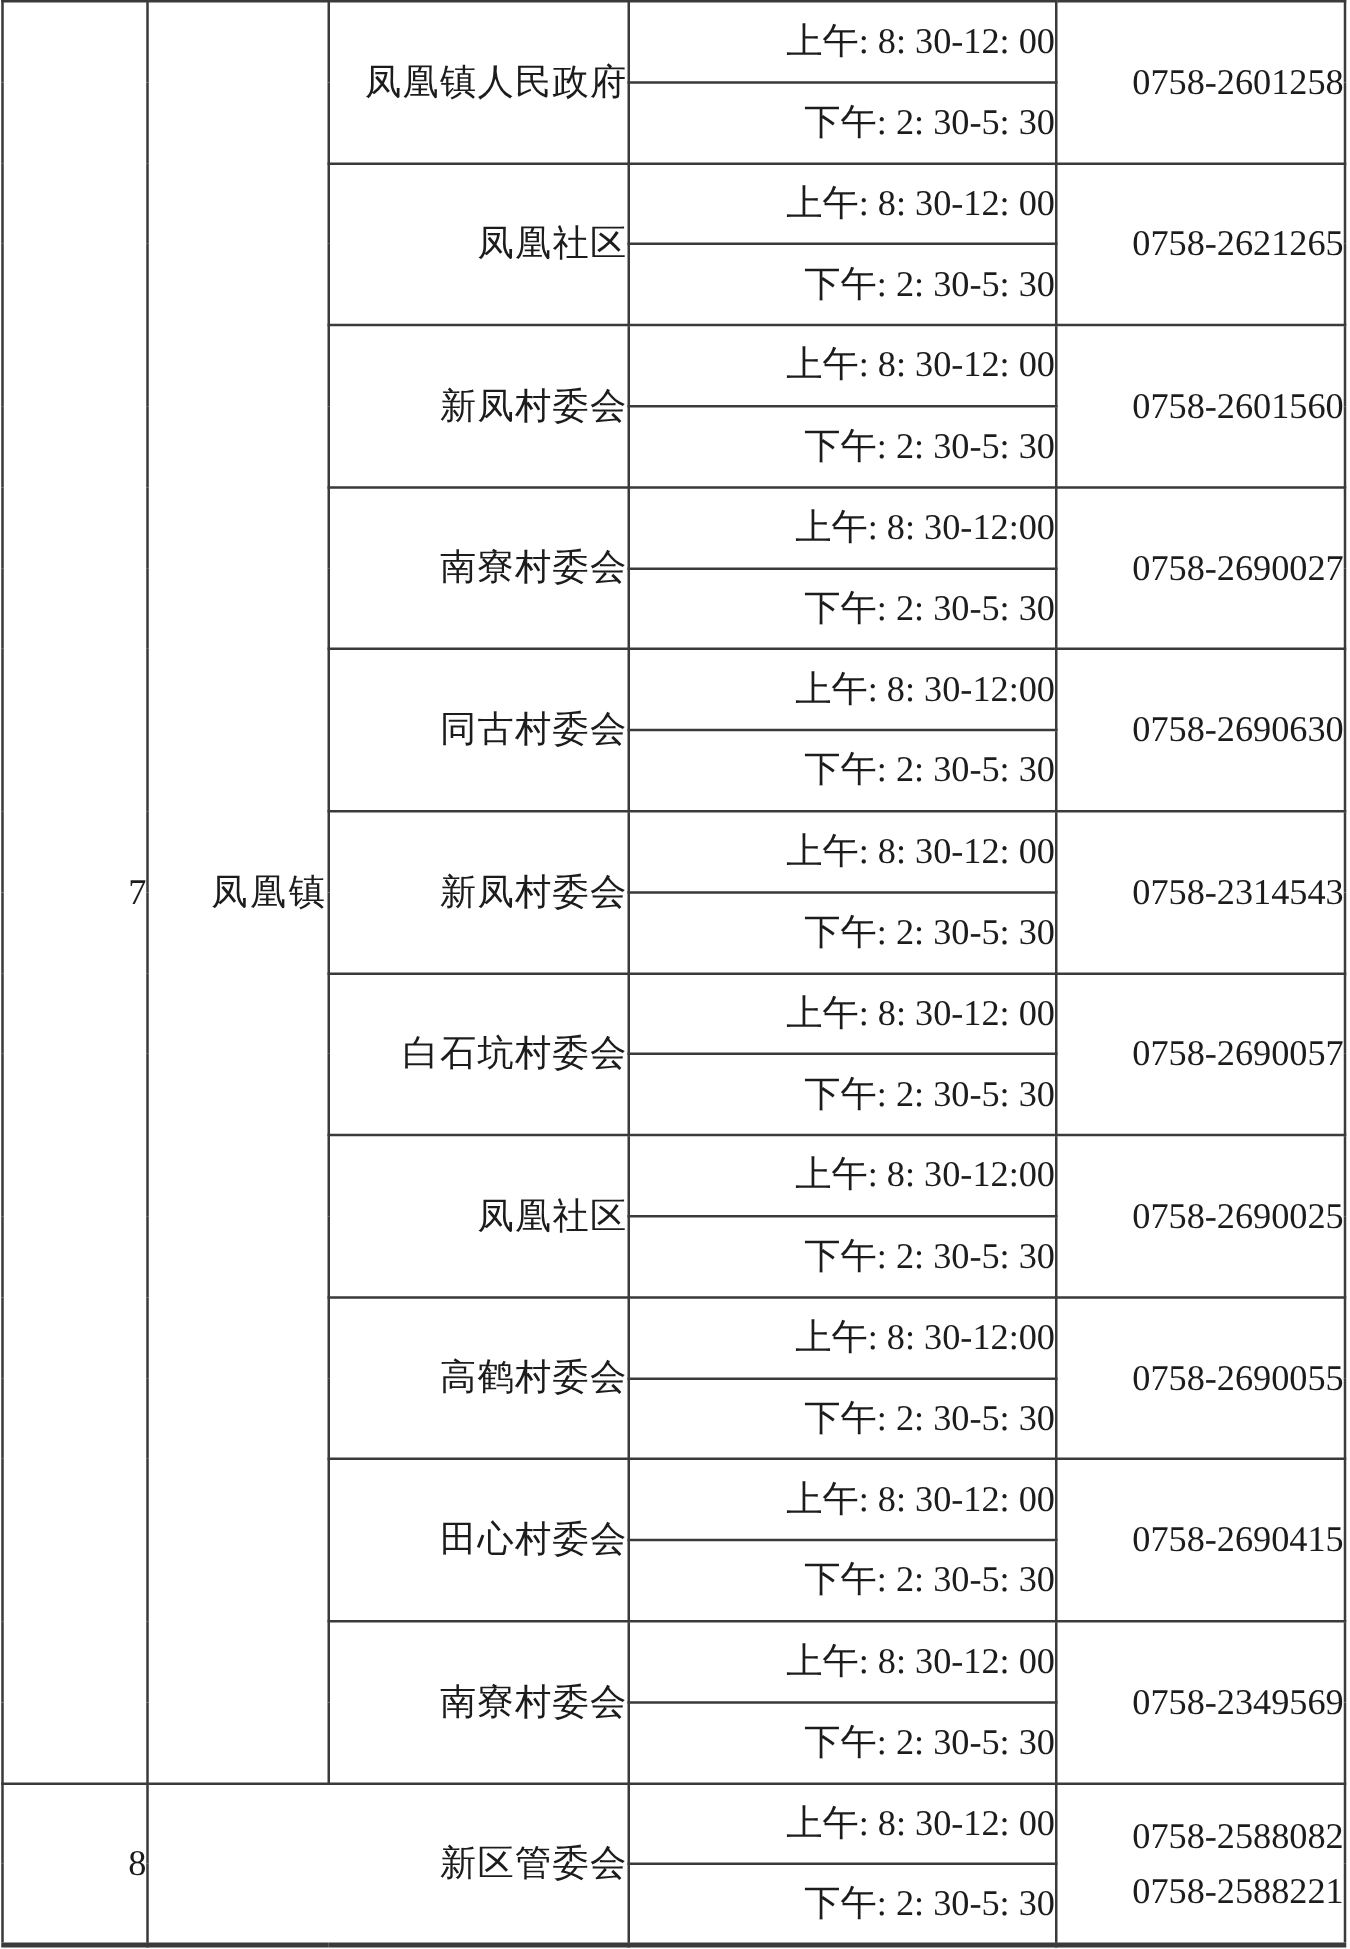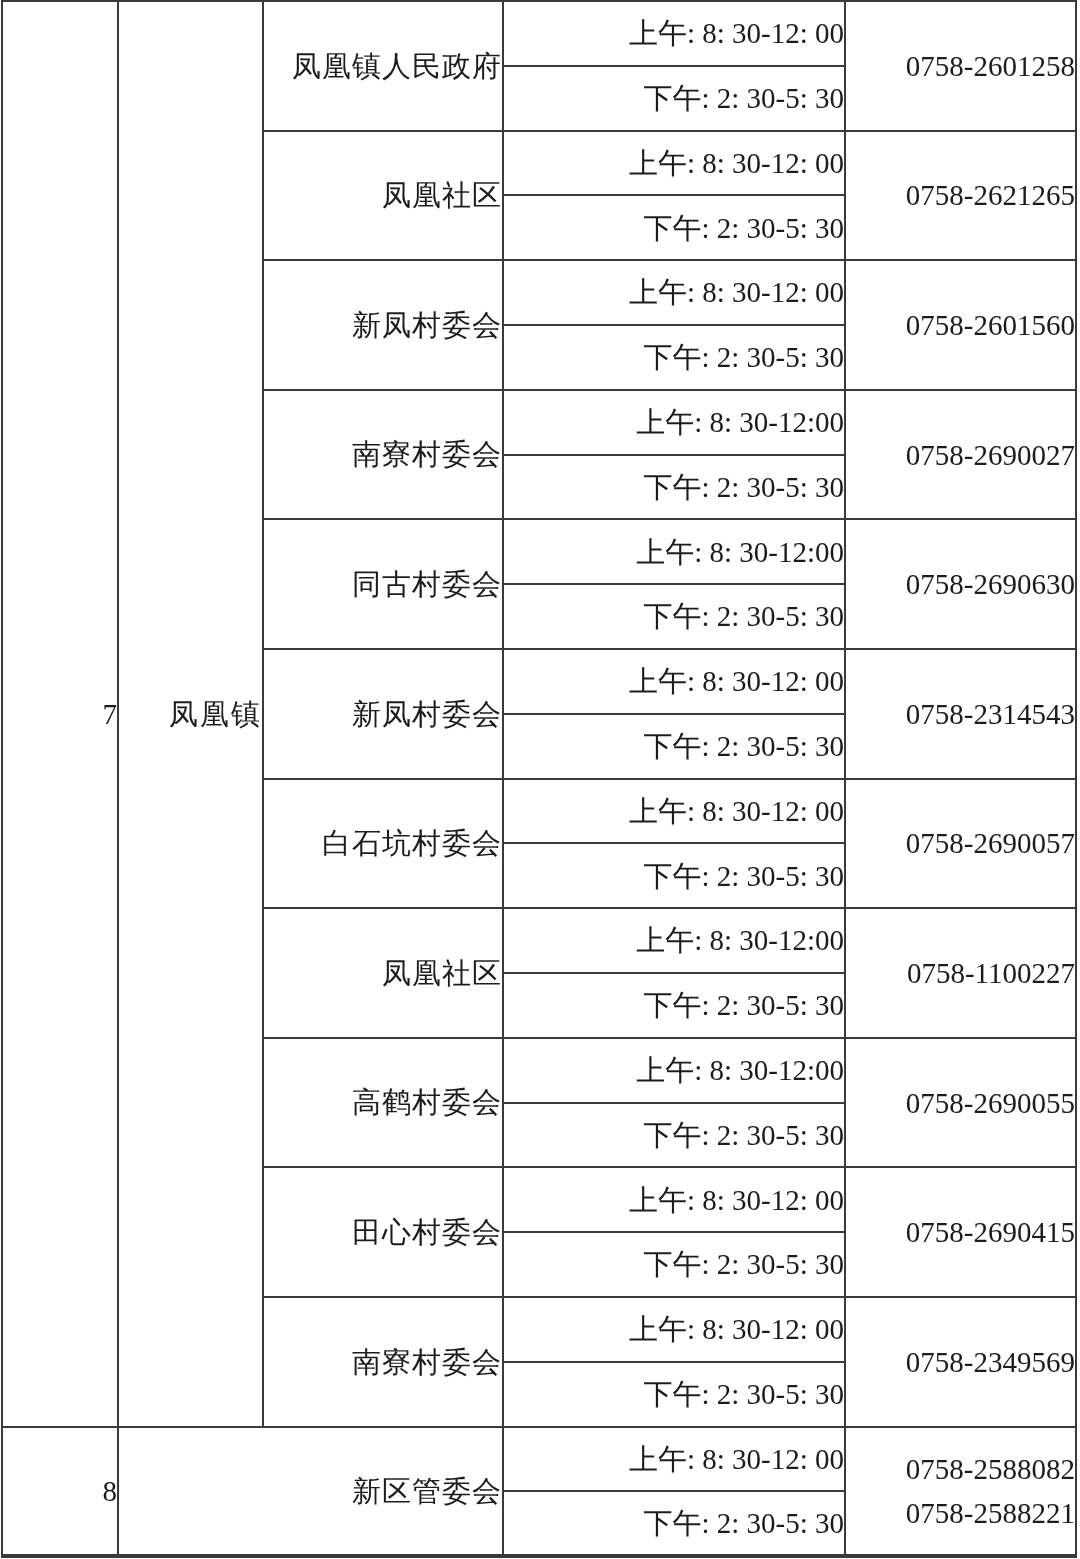--- a/index.html
+++ b/index.html
@@ -122,21 +122,21 @@
             <div class="phone-line">0758-2690057</div>
           </td>
         </tr>
         <tr>
           <td class="time-cell">下午: 2: 30-5: 30</td>
         </tr>
         <tr>
           <td class="name-cell" rowspan="2">凤凰社区</td>
           <td class="time-cell">上午: 8: 30-12:00</td>
           <td class="phone-cell" rowspan="2">
-            <div class="phone-line">0758-1100227</div>
+            <div class="phone-line">0758-2690025</div>
           </td>
         </tr>
         <tr>
           <td class="time-cell">下午: 2: 30-5: 30</td>
         </tr>
         <tr>
           <td class="name-cell" rowspan="2">高鹤村委会</td>
           <td class="time-cell">上午: 8: 30-12:00</td>
           <td class="phone-cell" rowspan="2">
             <div class="phone-line">0758-2690055</div>

